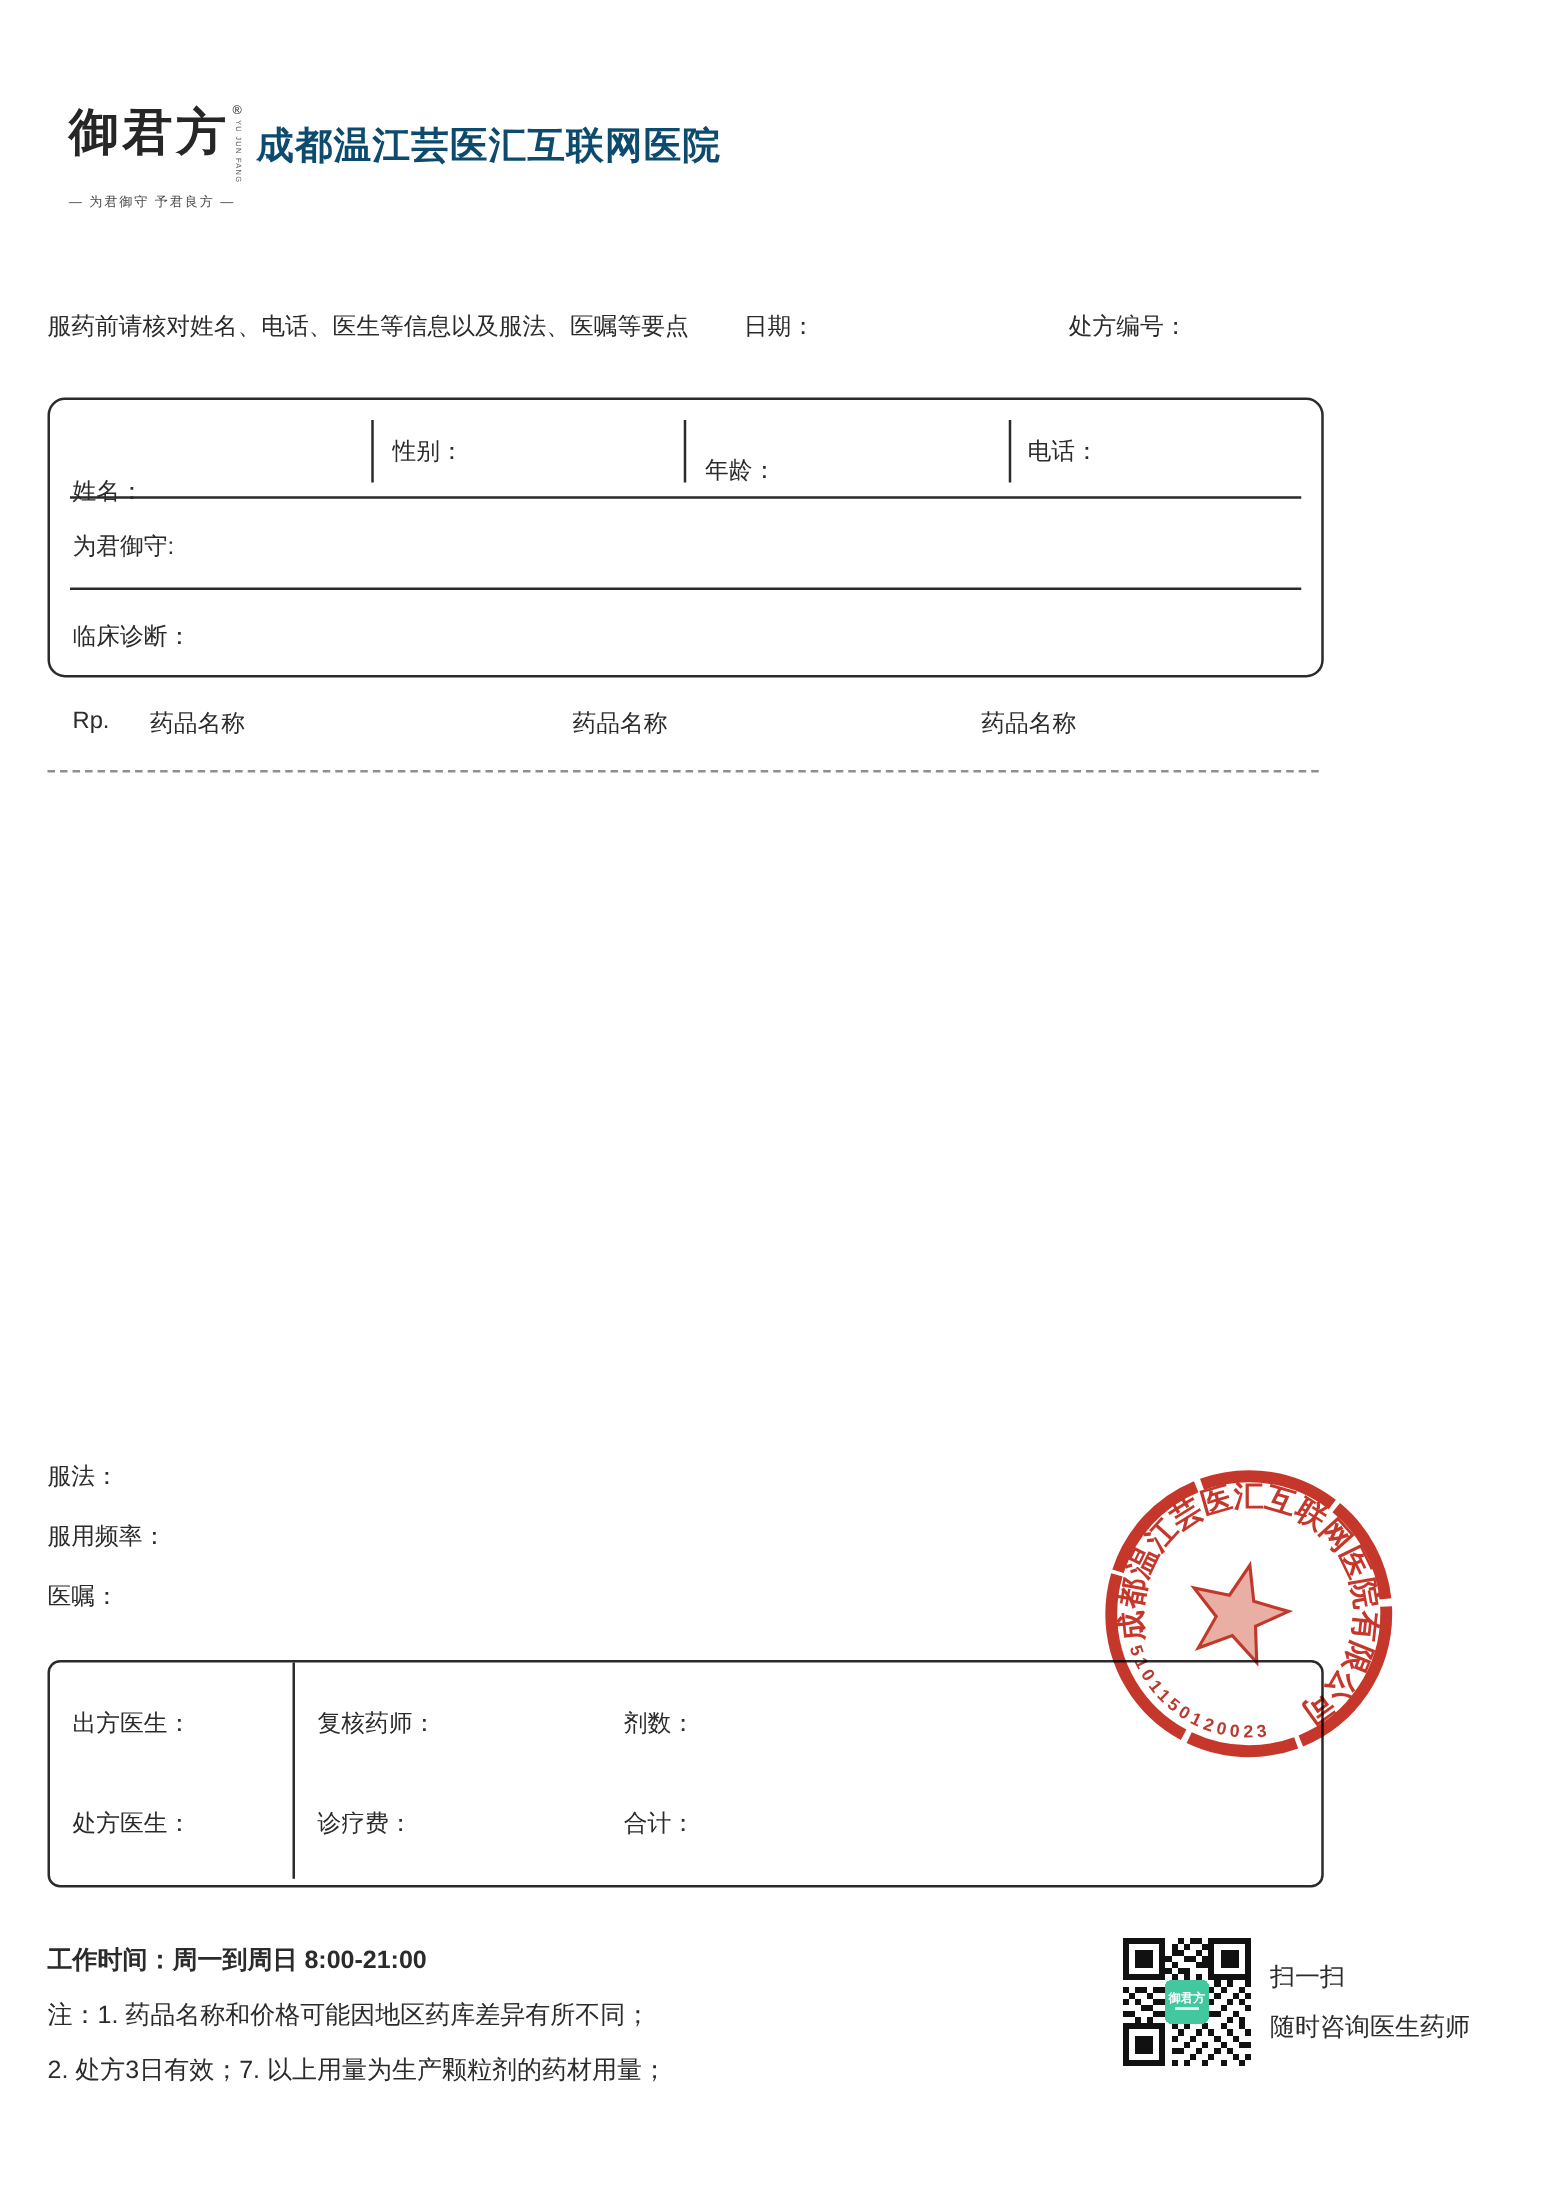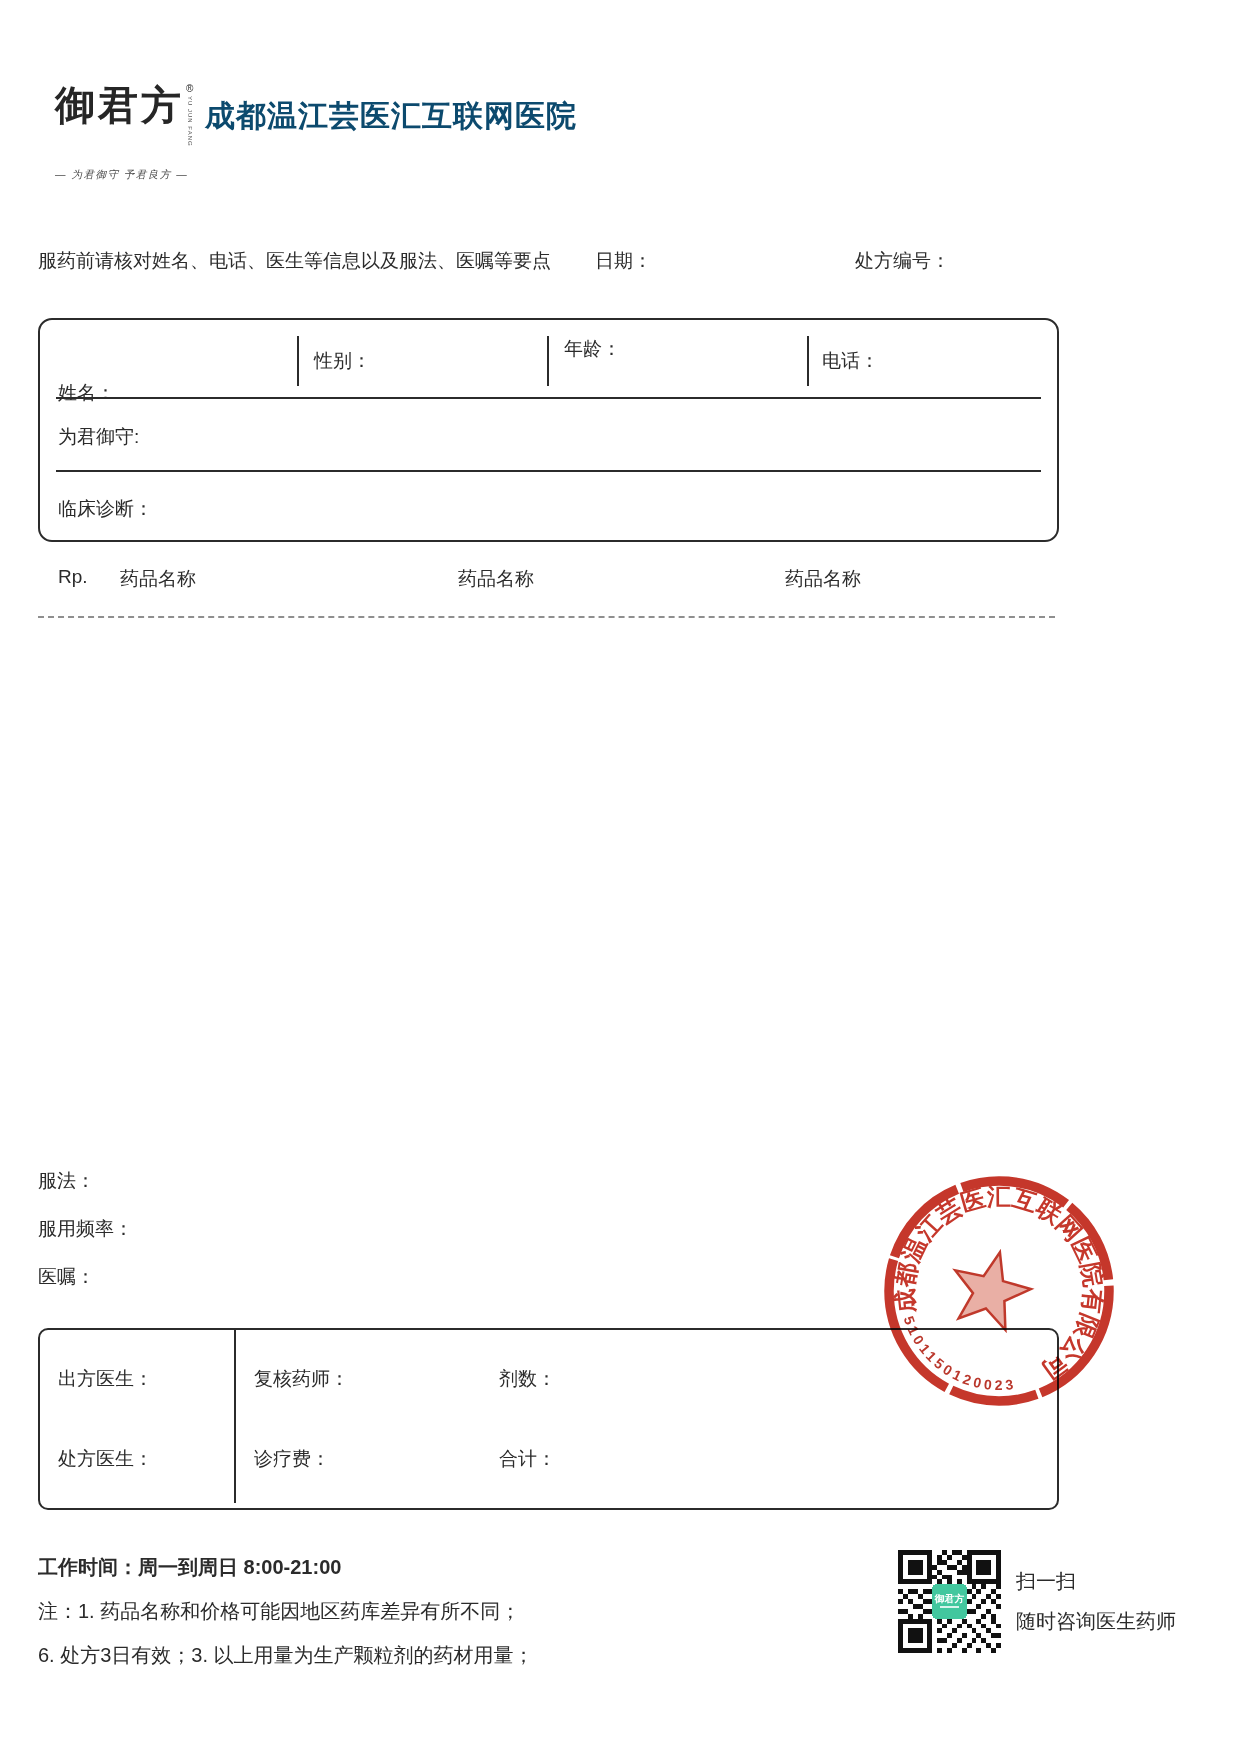--- a/index.html
+++ b/index.html
@@ -8,21 +8,21 @@
   .lbl{position:absolute;font-size:19px;color:#2b2b2b;white-space:nowrap;}
   .lbl-lg{font-size:20px;}
   
   .logo-wrap{position:absolute;left:55px;top:84px;width:140px;}
   .logo-row{display:flex;align-items:flex-start;}
   .logo-main{font-size:40px;font-weight:800;letter-spacing:3px;color:#262626;line-height:1.1;
              font-family:"Liberation Serif","DejaVu Serif",serif;}
   .logo-side{display:flex;flex-direction:column;align-items:center;margin-left:2px;}
   .logo-reg{font-size:10px;color:#262626;line-height:1;}
   .logo-vert{writing-mode:vertical-rl;font-size:6px;letter-spacing:1px;color:#555;margin-top:2px;}
-  .logo-tagline{margin-top:21px;font-size:10.5px;letter-spacing:1.5px;color:#4a4a4a;white-space:nowrap;font-style:italic;}
+  .logo-tagline{margin-top:8px;font-size:10.5px;letter-spacing:1.5px;color:#4a4a4a;white-space:nowrap;}
   .hospital-title{position:absolute;left:205px;top:96px;font-size:30px;font-weight:bold;
                   color:#0c4a6e;letter-spacing:1px;}
   
   .round-box{position:absolute;border:2.5px solid #2b2b2b;border-radius:14px;background:transparent;}
   .vdiv{position:absolute;width:0;border-left:2px solid #2b2b2b;}
   .hline{position:absolute;height:0;border-top:2px solid #2b2b2b;}
   .dash-line{position:absolute;height:0;border-top:2px dashed #8f8f8f;}
   
   .stamp{position:absolute;left:879px;top:1171px;width:240px;height:240px;
          opacity:.93;mix-blend-mode:multiply;z-index:5;}
@@ -47,21 +47,21 @@
   </div>
   <div class="hospital-title">成都温江芸医汇互联网医院</div>
 
   <div class="lbl" style="left:38px;top:248px;">服药前请核对姓名、电话、医生等信息以及服法、医嘱等要点</div>
   <div class="lbl" style="left:595px;top:248px;">日期：</div>
   <div class="lbl" style="left:855px;top:248px;">处方编号：</div>
 
   <div class="round-box" style="left:38px;top:318px;width:1017px;height:220px;">
     <div class="lbl" style="left:18px;top:28px;margin-top:32px;">姓名：</div>
     <div class="lbl" style="left:274px;top:28px;">性别：</div>
-    <div class="lbl" style="left:524px;top:16px;">年龄：</div>
+    <div class="lbl" style="left:524px;top:43px;">年龄：</div>
     <div class="lbl" style="left:782px;top:28px;">电话：</div>
     <div class="vdiv" style="left:257px;top:16px;height:50px;"></div>
     <div class="vdiv" style="left:507px;top:16px;height:50px;"></div>
     <div class="vdiv" style="left:767px;top:16px;height:50px;"></div>
     <div class="hline" style="left:16px;right:16px;top:77px;"></div>
     <div class="lbl" style="left:18px;top:104px;">为君御守:</div>
     <div class="hline" style="left:16px;right:16px;top:150px;"></div>
     <div class="lbl" style="left:18px;top:176px;">临床诊断：</div>
   </div>
 
@@ -95,21 +95,21 @@
     <text font-size="24" font-weight="bold" fill="#c1271a" letter-spacing="0">
       <textPath href="#seal-name-arc">成都温江芸医汇互联网医院有限公司</textPath>
     </text>
     <text font-size="14" font-weight="bold" fill="#b5281c" letter-spacing="3.5">
       <textPath href="#seal-num-arc">5101150120023</textPath>
     </text>
   </svg>
 
   <div class="lbl lbl-lg" style="left:38px;top:1554px;font-weight:bold;">工作时间：周一到周日 8:00-21:00</div>
   <div class="lbl lbl-lg" style="left:38px;top:1598px;">注：1. 药品名称和价格可能因地区药库差异有所不同；</div>
-  <div class="lbl lbl-lg" style="left:38px;top:1642px;">6. 处方3日有效；3. 以上用量为生产颗粒剂的药材用量；</div>
+  <div class="lbl lbl-lg" style="left:38px;top:1642px;">2. 处方3日有效；7. 以上用量为生产颗粒剂的药材用量；</div>
 
   <svg class="qr" viewBox="0 0 21 21" shape-rendering="crispEdges">
     <rect x="0" y="0" width="21" height="21" fill="#fff"></rect>
     <g fill="#111">
       <path fill-rule="evenodd" d="M0 0h7v7H0z M1 1h5v5H1z M2 2h3v3H2z"></path>
       <path fill-rule="evenodd" d="M14 0h7v7h-7z M15 1h5v5h-5z M16 2h3v3h-3z"></path>
       <path fill-rule="evenodd" d="M0 14h7v7H0z M1 15h5v5H1z M2 16h3v3H2z"></path>
       <path d="M8 6h1v1H8z M10 6h1v1h-1z M12 6h1v1h-1z M6 8h1v1H6z M6 10h1v1H6z M6 12h1v1H6z
         M9 0h1v1H9z M11 0h2v1h-2z M8 1h1v1H8z M10 1h1v1h-1z M13 1h1v1h-1z M8 2h2v1H8z M12 2h1v1h-1z
         M10 3h2v1h-2z M13 3h1v1h-1z M7 3h1v1H7z M8 4h1v1H8z M12 4h2v1h-2z M9 5h2v1H9z M7 5h1v1H7z

